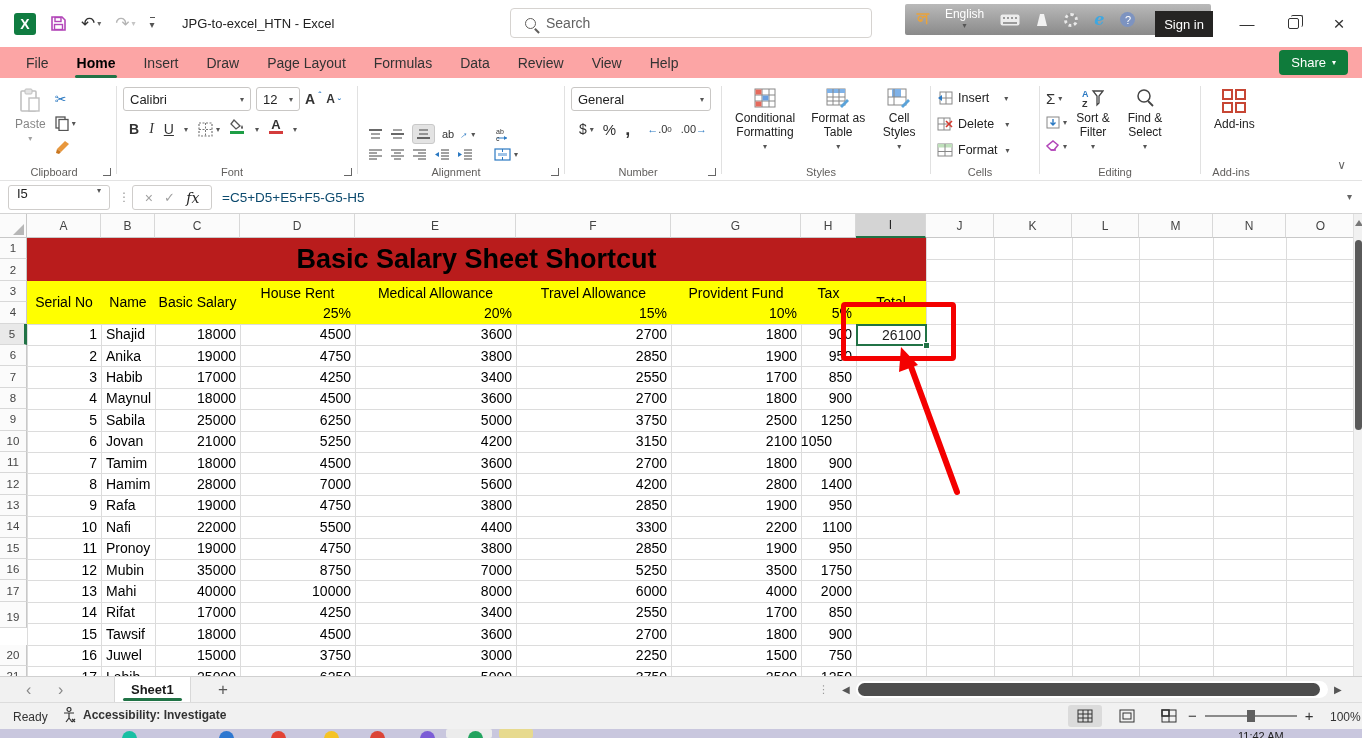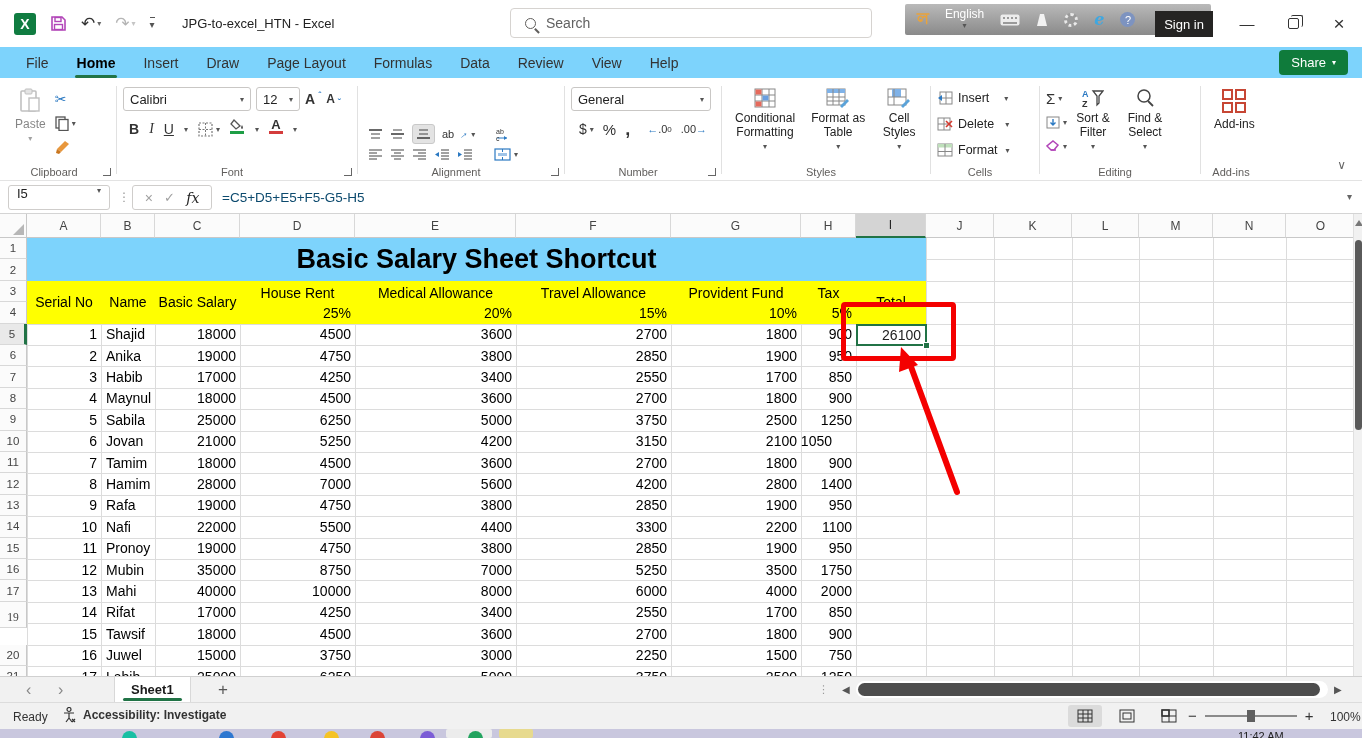--- a/index.html
+++ b/index.html
@@ -29,21 +29,21 @@
   .gear { width:14px; height:14px; border:3px dotted #e9e9e9; border-radius:50%; background:#9a9a9a; }
   .bluee { color:#3fa7e0; font-family:"DejaVu Serif", serif; font-style:italic; font-weight:bold; font-size:16px; }
   .helpq { width:15px; height:15px; border-radius:50%; background:#7d93c0; color:#fff; font-size:11px; display:flex; align-items:center; justify-content:center; }
   .signin { position:absolute; left:1155px; top:11px; width:58px; height:26px; background:#252423; color:#fff; font-size:13px; display:flex; align-items:center; justify-content:center; z-index:5; }
   .winbtns { position:absolute; right:0; top:0; height:47px; display:flex; }
   .winbtn { width:46px; height:47px; display:flex; align-items:center; justify-content:center; font-size:15px; color:#333; }
   .restore-g { width:11px; height:11px; border:1.3px solid #333; border-radius:2px; position:relative; }
   .restore-g::before { content:""; position:absolute; left:2px; top:-4px; width:11px; height:11px; border:1.3px solid #333; border-left:none; border-bottom:none; border-radius:2px; }
 
   
-  #tabrow { position:absolute; left:0; top:47px; width:1362px; height:31px; background:#7dd3fc; }
+  #tabrow { position:absolute; left:0; top:47px; width:1362px; height:31px; background:#fca5a5; }
   .rtabs { position:absolute; left:12px; top:0; height:31px; display:flex; }
   .rtab { padding:0 14px; height:31px; display:flex; align-items:center; font-size:14px; color:#333; position:relative; }
   .rtab.active { font-weight:700; color:#000; }
   .rtab.active::after { content:""; position:absolute; left:12px; right:12px; bottom:0; height:3px; background:#217346; border-radius:2px; }
   .sharebtn { position:absolute; right:14px; top:3px; height:25px; background:#0f7b3b; color:#fff; border-radius:4px; font-size:13px; display:flex; align-items:center; gap:6px; padding:0 12px; }
   .sharebtn .chev{ font-size:8px; }
 
   
   #ribbon { position:absolute; left:0; top:78px; width:1362px; height:103px; background:#fff; border-bottom:1px solid #e3e3e3; display:flex; padding:2px 4px 0 4px; }
   .rgroup { position:relative; padding:4px 4px 18px 4px; display:flex; }
@@ -590,21 +590,21 @@
       <div class="hline" style="left: 27px; top: 259.4px; width: 1329px; height: 1px;"></div>
       <div class="hline" style="left: 27px; top: 280.8px; width: 1329px; height: 1px;"></div>
       <div class="hline" style="left: 27px; top: 302.2px; width: 1329px; height: 1px;"></div>
       <div class="hline" style="left: 27px; top: 323.6px; width: 1329px; height: 1px;"></div>
       <div class="hline" style="left: 27px; top: 345px; width: 1329px; height: 1px;"></div>
       <div class="hline" style="left: 27px; top: 366.4px; width: 1329px; height: 1px;"></div>
       <div class="hline" style="left: 27px; top: 387.8px; width: 1329px; height: 1px;"></div>
       <div class="hline" style="left: 27px; top: 409.2px; width: 1329px; height: 1px;"></div>
       <div class="hline" style="left: 27px; top: 430.6px; width: 1329px; height: 1px;"></div>
       <div class="hline" style="left: 27px; top: 452px; width: 1329px; height: 1px;"></div>
-      <div class="greenbar" style="left: 27px; top: 24px; width: 899px; height: 42.8px; background: #7dd3fc;">Basic Salary Sheet Shortcut</div>
+      <div class="greenbar" style="left: 27px; top: 24px; width: 899px; height: 42.8px; background: #b91c1c;">Basic Salary Sheet Shortcut</div>
       <div class="yellowbar" style="left: 27px; top: 66.8px; width: 899px; height: 42.8px; background: rgb(255, 255, 0);"></div>
       <div class="yhdr yc" style="left: 27px; top: 66.8px; width: 74px; height: 42.8px;">Serial No</div>
       <div class="yhdr yc" style="left: 101px; top: 66.8px; width: 54px; height: 42.8px;">Name</div>
       <div class="yhdr yc" style="left: 155px; top: 66.8px; width: 85px; height: 42.8px;">Basic Salary</div>
       <div class="yhdr yc yb" style="left: 240px; top: 66.8px; width: 115px; height: 21.4px;">House Rent</div>
       <div class="yhdr yr" style="left: 240px; top: 88.2px; width: 115px; height: 21.4px;">25%</div>
       <div class="yhdr yc yb" style="left: 355px; top: 66.8px; width: 161px; height: 21.4px;">Medical Allowance</div>
       <div class="yhdr yr" style="left: 355px; top: 88.2px; width: 161px; height: 21.4px;">20%</div>
       <div class="yhdr yc yb" style="left: 516px; top: 66.8px; width: 155px; height: 21.4px;">Travel Allowance</div>
       <div class="yhdr yr" style="left: 516px; top: 88.2px; width: 155px; height: 21.4px;">15%</div>
@@ -639,21 +639,21 @@
       <div class="rowhdr" style="left: 0px; top: 195.2px; width: 27px; height: 21.4px;">9</div>
       <div class="rowhdr" style="left: 0px; top: 216.6px; width: 27px; height: 21.4px;">10</div>
       <div class="rowhdr" style="left: 0px; top: 238px; width: 27px; height: 21.4px;">11</div>
       <div class="rowhdr" style="left: 0px; top: 259.4px; width: 27px; height: 21.4px;">12</div>
       <div class="rowhdr" style="left: 0px; top: 280.8px; width: 27px; height: 21.4px;">13</div>
       <div class="rowhdr" style="left: 0px; top: 302.2px; width: 27px; height: 21.4px;">14</div>
       <div class="rowhdr" style="left: 0px; top: 323.6px; width: 27px; height: 21.4px;">15</div>
       <div class="rowhdr" style="left: 0px; top: 345px; width: 27px; height: 21.4px;">16</div>
       <div class="rowhdr" style="left: 0px; top: 366.4px; width: 27px; height: 21.4px;">17</div>
       <div class="rowhdr" style="left: 0px; top: 387.8px; width: 27px; height: 21.4px;">18</div>
-      <div class="rowhdr" style="left: 0px; top: 393px; width: 27px; height: 21.4px; font-family: Liberation Serif, serif;">19</div>
+      <div class="rowhdr" style="left: 0px; top: 393px; width: 27px; height: 21.4px;">19</div>
       <div class="rowhdr" style="left: 0px; top: 430.6px; width: 27px; height: 21.4px;">20</div>
       <div class="rowhdr" style="left: 0px; top: 452px; width: 27px; height: 21.4px;">21</div>
       <div class="corner" style="left: 0px; top: 0px; width: 27px; height: 24px;"></div>
       <div class="cell numc" style="left: 27px; top: 109.6px; width: 74px; height: 21.4px;">1</div>
       <div class="cell txtc" style="left: 101px; top: 109.6px; width: 54px; height: 21.4px;">Shajid</div>
       <div class="cell numc" style="left: 155px; top: 109.6px; width: 85px; height: 21.4px;">18000</div>
       <div class="cell numc" style="left: 240px; top: 109.6px; width: 115px; height: 21.4px;">4500</div>
       <div class="cell numc" style="left: 355px; top: 109.6px; width: 161px; height: 21.4px;">3600</div>
       <div class="cell numc" style="left: 516px; top: 109.6px; width: 155px; height: 21.4px;">2700</div>
       <div class="cell numc" style="left: 671px; top: 109.6px; width: 130px; height: 21.4px;">1800</div>

